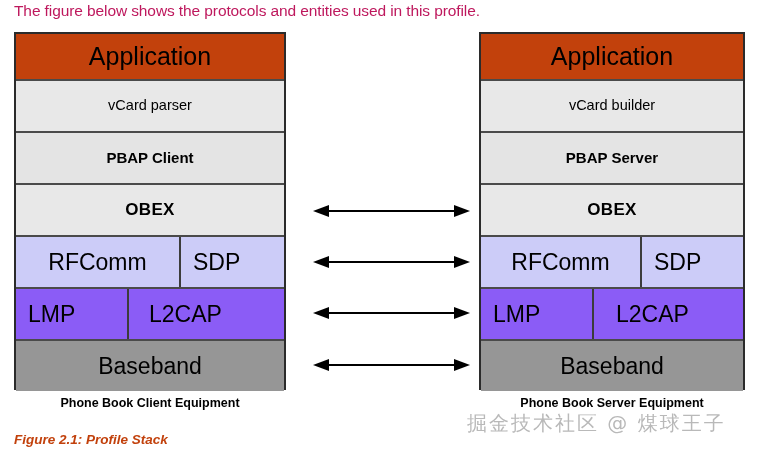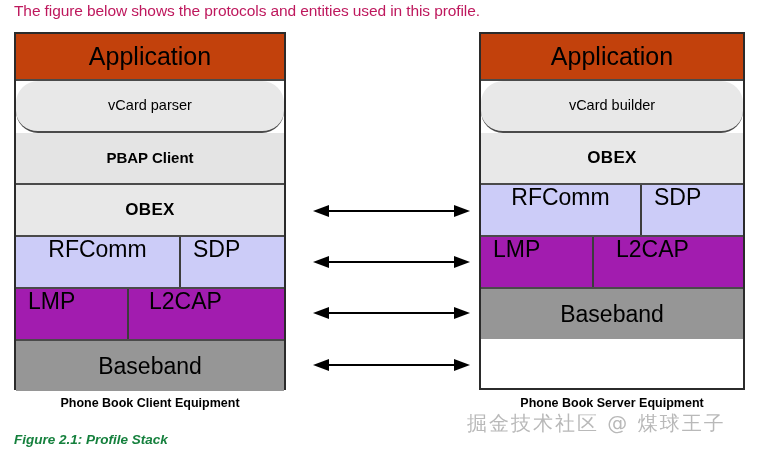--- a/index.html
+++ b/index.html
@@ -50,32 +50,32 @@
   .layer:last-child { border-bottom: none; }
 
   .layer-label {
     display: block;
     text-align: center;
     line-height: 1.05;
   }
 
   
   .row-app      { height: 47px;  background: #c2410c; }
-  .row-vcard    { height: 52px;  background: #e8e8e8; border-radius: 22px; }
+  .row-vcard    { height: 52px;  background: #e8e8e8; }
   .row-pbap     { height: 52px;  background: #e4e4e4; }
   .row-obex     { height: 52px;  background: #e8e8e8; }
   .row-rfcomm   { height: 52px;  background: #ccccf8; padding: 0; }
-  .row-lmp      { height: 52px;  background: #a21caf; padding: 0; }
+  .row-lmp      { height: 52px;  background: #8b5cf6; padding: 0; }
   .row-baseband { height: 50px;  background: #969696; }
 
   
   .split { display: flex; align-items: stretch; }
   .cell {
     display: flex;
-    align-items: flex-start;
+    align-items: center;
     justify-content: center;
     box-sizing: border-box;
     overflow: hidden;
   }
   .cell-divider { border-right: 2px solid #3c3c3c; }
 
   
   #left-rfcomm-cell { flex: 0 0 165px; }
   #left-sdp-cell    { flex: 1 1 auto; justify-content: flex-start; padding-left: 12px; }
   #left-lmp-cell    { flex: 0 0 113px; justify-content: flex-start; padding-left: 12px; }
@@ -126,21 +126,21 @@
   #arrow-base   { top: 163px;}
 
   
   #figure-caption {
     position: absolute;
     left: 14px;
     top: 432px;
     font-size: 13.5px;
     font-weight: bold;
     font-style: italic;
-    color: #15803d;
+    color: #c2410c;
     white-space: nowrap;
   }
 
   
   #watermark {
     position: absolute;
     left: 467px;
     top: 410px;
     font-size: 20px;
     color: #b9b9b9;
@@ -229,20 +229,23 @@
 <div id="right-stack" class="stack">
 
   <div class="layer row-app">
     <span class="layer-label t-big">Application</span>
   </div>
 
   <div class="layer row-vcard">
     <span class="layer-label t-small">vCard builder</span>
   </div>
 
+  <div class="layer row-pbap">
+    <span class="layer-label t-bold">PBAP Server</span>
+  </div>
 
   <div class="layer row-obex">
     <span class="layer-label t-boldbig">OBEX</span>
   </div>
 
   <div class="layer row-rfcomm split">
     <div class="cell cell-divider" id="right-rfcomm-cell">
       <span class="layer-label t-mid">RFComm</span>
     </div>
     <div class="cell" id="right-sdp-cell">

